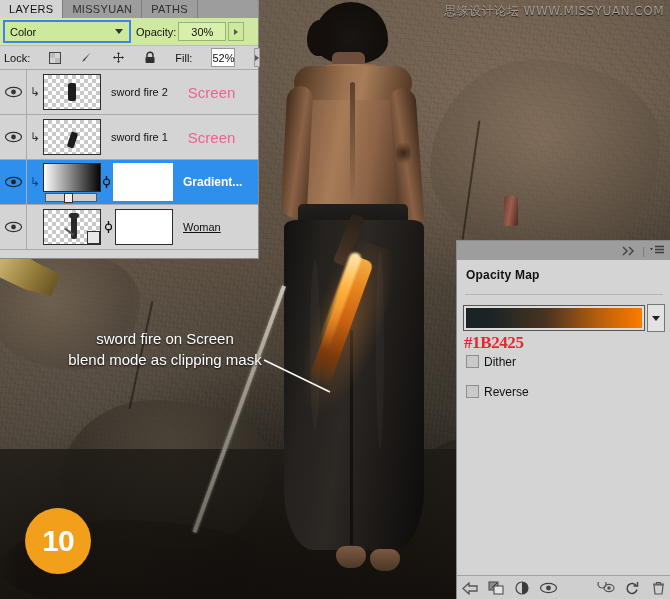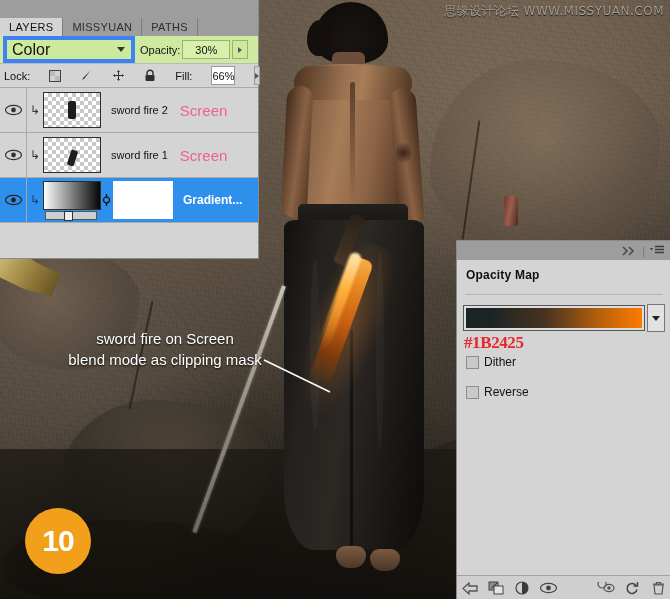--- a/index.html
+++ b/index.html
@@ -99,31 +99,31 @@
     font-size:15px;line-height:21px;text-align:center;
     text-shadow:0 1px 2px rgba(0,0,0,.9);}
   #callout{position:absolute;left:262px;top:358px;width:72px;height:36px;pointer-events:none;}
   #badge{position:absolute;left:25px;top:508px;width:66px;height:66px;border-radius:50%;
     background:#f2a01c;color:#fff;font-size:30px;font-weight:bold;
     display:flex;align-items:center;justify-content:center;letter-spacing:-1px;}
 
   
   #layers{position:absolute;left:0;top:0;width:258px;height:258px;
     background:#d4d4d4;border-right:1px solid #8a8a8a;border-bottom:1px solid #8a8a8a;}
-  .tabbar{height:36px;background:#9d9d9d;display:flex;align-items:flex-end;}
+  .tabbar{height:18px;background:#9d9d9d;display:flex;align-items:flex-end;}
   .tab{height:18px;padding:0 9px;font-size:11px;color:#2b2b2b;display:flex;align-items:center;
     border-right:1px solid #7d7d7d;letter-spacing:.3px;}
   .tab.active{background:#d4d4d4;color:#111;}
   .tab.inactive{background:#9d9d9d;color:#2e2e2e;}
   .tabfill{flex:1;height:18px;background:#9d9d9d;}
 
   .modebar{height:25px;background:#cfeaa0;display:flex;align-items:center;padding:1px 3px;gap:2px;
     border-bottom:1px solid #bbb;}
-  .mode-select{flex:0 0 calc(100% - 138px);height:19px;background:#cdea9c;border:4px solid #3b82f6;
-    font-size:16px;color:#111;display:flex;align-items:center;padding:0 5px;position:relative;}
+  .mode-select{flex:0 0 calc(100% - 138px);height:19px;background:#cdea9c;border:2px solid #3b82f6;
+    font-size:11px;color:#111;display:flex;align-items:center;padding:0 5px;position:relative;}
   .mode-select .caret{position:absolute;right:6px;top:7px;width:0;height:0;
     border-left:4px solid transparent;border-right:4px solid transparent;border-top:5px solid #333;}
   .op-label{font-size:11px;color:#111;margin-left:3px;white-space:nowrap;}
   .op-field{width:46px;height:17px;background:#d8f0ac;border:1px solid #9ab273;font-size:11px;
     display:flex;align-items:center;justify-content:center;color:#111;}
   .op-arrow{width:14px;height:17px;background:#cdea9c;border:1px solid #9ab273;
     display:flex;align-items:center;justify-content:center;}
   .op-arrow i{display:block;width:0;height:0;border-top:3px solid transparent;
     border-bottom:3px solid transparent;border-left:4px solid #555;}
 
@@ -151,21 +151,21 @@
   .checker{background-image:
      linear-gradient(45deg,#c8c8c8 25%,transparent 25%,transparent 75%,#c8c8c8 75%),
      linear-gradient(45deg,#c8c8c8 25%,#fff 25%,#fff 75%,#c8c8c8 75%);
      background-size:8px 8px;background-position:0 0,4px 4px;}
   .linkico{width:14px;display:flex;align-items:center;justify-content:center;}
   .maskthumb{width:56px;height:34px;border:1px solid #2d2d2d;background:#fff;}
   .maskthumb.act{border:2px solid #fff;}
   .layer-name{margin-left:10px;font-size:11px;color:#111;white-space:nowrap;}
   .layer-name.underline{text-decoration:underline;}
   .selected .layer-name{color:#fff;font-weight:bold;font-size:12px;}
-  .blendtag{margin-left:12px;font-size:15px;color:#f0608f;font-family:"Liberation Sans",sans-serif;}
+  .blendtag{margin-left:20px;font-size:15px;color:#f0608f;font-family:"Liberation Sans",sans-serif;}
   .gradthumbwrap{width:56px;position:relative;}
   .gradthumb{width:56px;height:27px;border:1px solid #2d2d2d;
     background:linear-gradient(90deg,#fdfdfd,#050505);}
   .gradslider{width:50px;height:7px;margin:1px auto 0;background:#cfcfcf;border:1px solid #555;
     position:relative;}
   .gradslider .knob{position:absolute;left:18px;top:-1px;width:7px;height:8px;background:#eee;border:1px solid #333;}
 
   
   #adjust{position:absolute;left:456px;top:240px;width:214px;height:359px;
     background:#d4d4d4;border-left:1px solid #8a8a8a;border-top:1px solid #8a8a8a;}
@@ -180,21 +180,21 @@
   .grad-bar{flex:1;height:26px;border:1px solid #555;background:#ddd;
     padding:2px;box-sizing:border-box;}
   .grad-bar .inner{width:100%;height:100%;}
   .grad-caret{width:16px;height:26px;background:#e2e2e2;border:1px solid #777;
     display:flex;align-items:center;justify-content:center;}
   .grad-caret i{display:block;width:0;height:0;border-left:4px solid transparent;
     border-right:4px solid transparent;border-top:5px solid #222;}
   .hexrow{display:flex;justify-content:space-between;padding:1px 7px 0 7px;}
   .hex{font-size:17px;color:#e8262b;font-weight:bold;letter-spacing:-.4px;
     font-family:Liberation Serif, serif;}
-  .chk-row{display:flex;align-items:center;gap:5px;padding:2px 0 0 9px;}
+  .chk-row{display:flex;align-items:flex-start;gap:5px;padding:2px 0 0 9px;}
   .chk-row.second{padding-top:16px;}
   .chkbox{width:11px;height:11px;border:1px solid #8d8d8d;background:#c9c9c9;}
   .chk-label{font-size:12px;color:#111;}
   .adj-footer{position:absolute;left:0;bottom:0;width:100%;height:24px;background:#cfcfcf;
     border-top:1px solid #a2a2a2;display:flex;align-items:center;}
   .ftr-ico{width:26px;height:22px;display:flex;align-items:center;justify-content:center;}
   .ftr-gap{flex:1;}
 </style>
 </head>
 <body>
@@ -291,21 +291,21 @@
           <path d="M6.5 1 L8 3 H7 V6 H10 V5 L12 6.5 L10 8 V7 H7 V10 H8 L6.5 12 L5 10 H6 V7 H3 V8 L1 6.5 L3 5 V6 H6 V3 H5 Z" fill="#2f2f2f"></path>
         </svg>
     </span>
     <span class="lockico">
       <svg width="12" height="13" viewBox="0 0 12 13">
           <path d="M3 6 V4.2 a3 3 0 0 1 6 0 V6" fill="none" stroke="#2f2f2f" stroke-width="1.4"></path>
           <rect x="1.5" y="6" width="9" height="6" rx="1" fill="#2f2f2f"></rect>
         </svg>
     </span>
     <span class="fill-label">Fill:</span>
-    <div class="fill-field">66%</div>
+    <div class="fill-field">52%</div>
     <div class="fill-arrow">
         <i></i>
       </div>
   </div>
 
   <div class="layer-row">
     <div class="eyecell">
       <svg class="eye" viewBox="0 0 17 12">
           <ellipse cx="8.5" cy="6" rx="8" ry="4.6" fill="none" stroke="#333" stroke-width="1.2"></ellipse>
           <circle cx="8.5" cy="6" r="2.4" fill="#333"></circle>
@@ -351,20 +351,43 @@
     <div class="linkico">
       <svg width="9" height="14" viewBox="0 0 9 14">
           <path d="M4.5 1 v4 M4.5 9 v4" stroke="#111" stroke-width="1.3"></path>
           <rect x="1.5" y="4" width="6" height="6" rx="3" fill="none" stroke="#111" stroke-width="1.2"></rect>
         </svg>
     </div>
     <div class="maskthumb act"></div>
     <span class="layer-name">Gradient...</span>
   </div>
 
+  <div class="layer-row">
+    <div class="eyecell">
+      <svg class="eye" viewBox="0 0 17 12">
+          <ellipse cx="8.5" cy="6" rx="8" ry="4.6" fill="none" stroke="#333" stroke-width="1.2"></ellipse>
+          <circle cx="8.5" cy="6" r="2.4" fill="#333"></circle>
+        </svg>
+    </div>
+    <div style="width:16px"></div>
+    <div class="thumb checker">
+      <div style="position:absolute;left:27px;top:5px;width:6px;height:24px;background:#2a2a2a;border-radius:2px;"></div>
+      <div style="position:absolute;left:25px;top:3px;width:10px;height:5px;background:#2a2a2a;border-radius:3px;"></div>
+      <div style="position:absolute;left:20px;top:21px;width:11px;height:1.5px;background:#555;transform:rotate(38deg);"></div>
+      <div style="position:absolute;right:0px;bottom:0px;width:11px;height:11px;background:#e8e8e8;border:1px solid #333;"></div>
+    </div>
+    <div class="linkico">
+      <svg width="9" height="14" viewBox="0 0 9 14">
+          <path d="M4.5 1 v4 M4.5 9 v4" stroke="#111" stroke-width="1.3"></path>
+          <rect x="1.5" y="4" width="6" height="6" rx="3" fill="none" stroke="#111" stroke-width="1.2"></rect>
+        </svg>
+    </div>
+    <div class="maskthumb"></div>
+    <span class="layer-name underline">Woman</span>
+  </div>
 </div>
 
 <div id="adjust">
   <div class="adj-tabbar">
     <div class="adj-tabfill"></div>
     <div class="adj-icons">
       <span>
         <svg width="16" height="10" viewBox="0 0 16 10">
             <path d="M1 1 L5 5 L1 9 M7 1 L11 5 L7 9" fill="none" stroke="#4a4a4a" stroke-width="1.6"></path>
           </svg>

